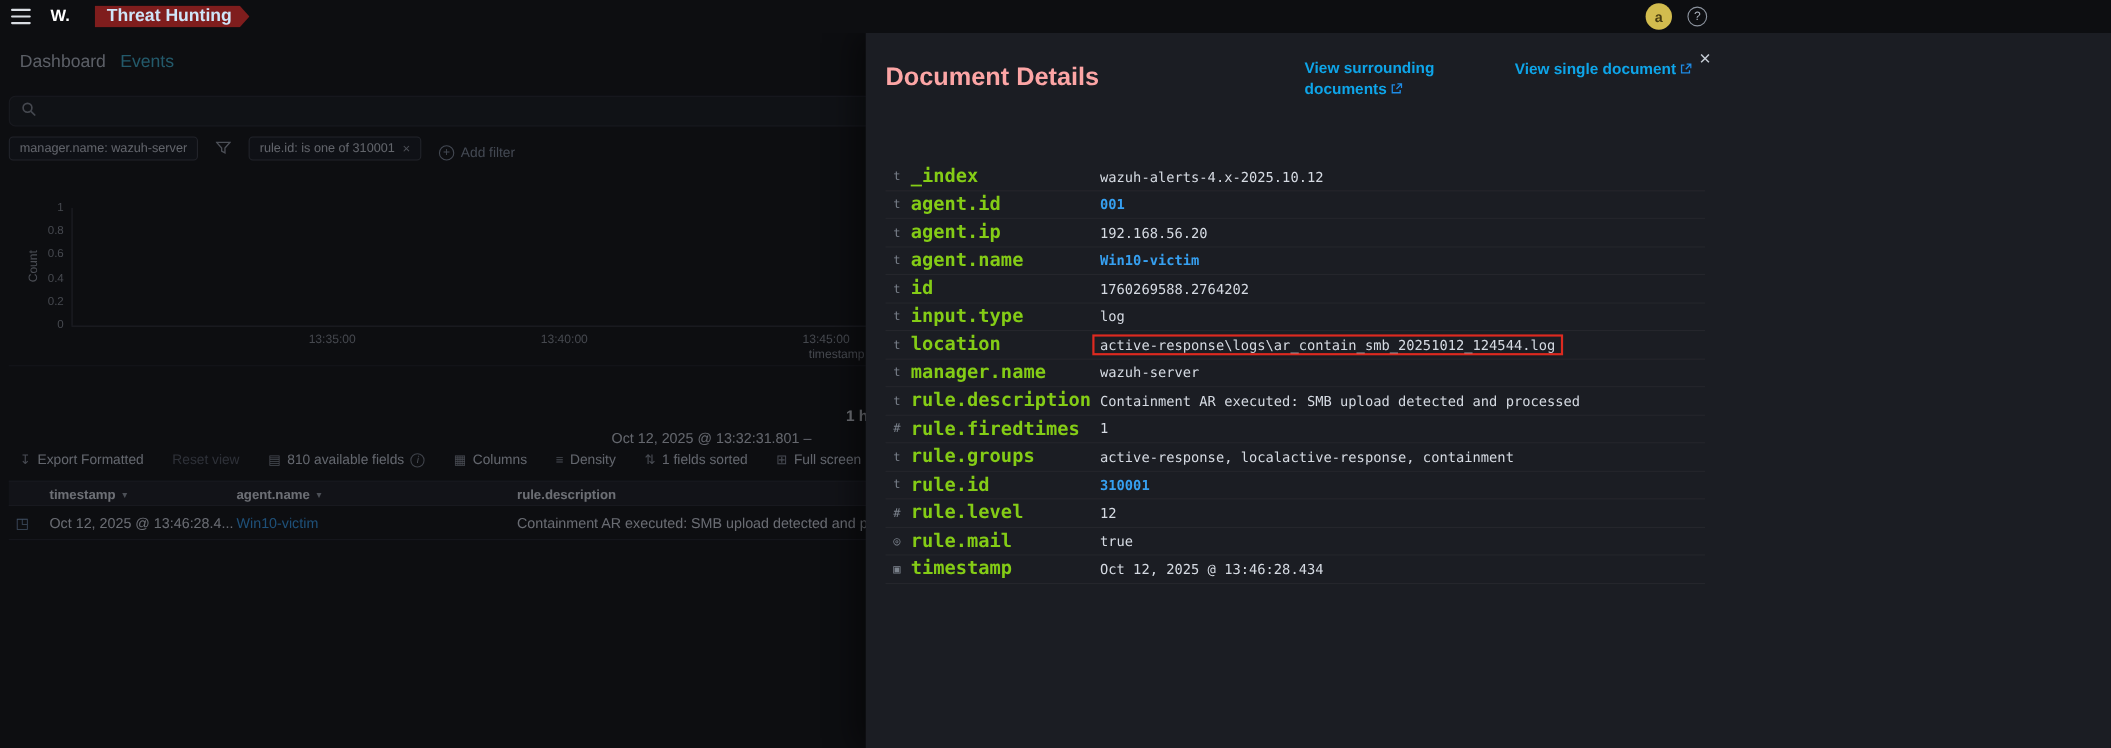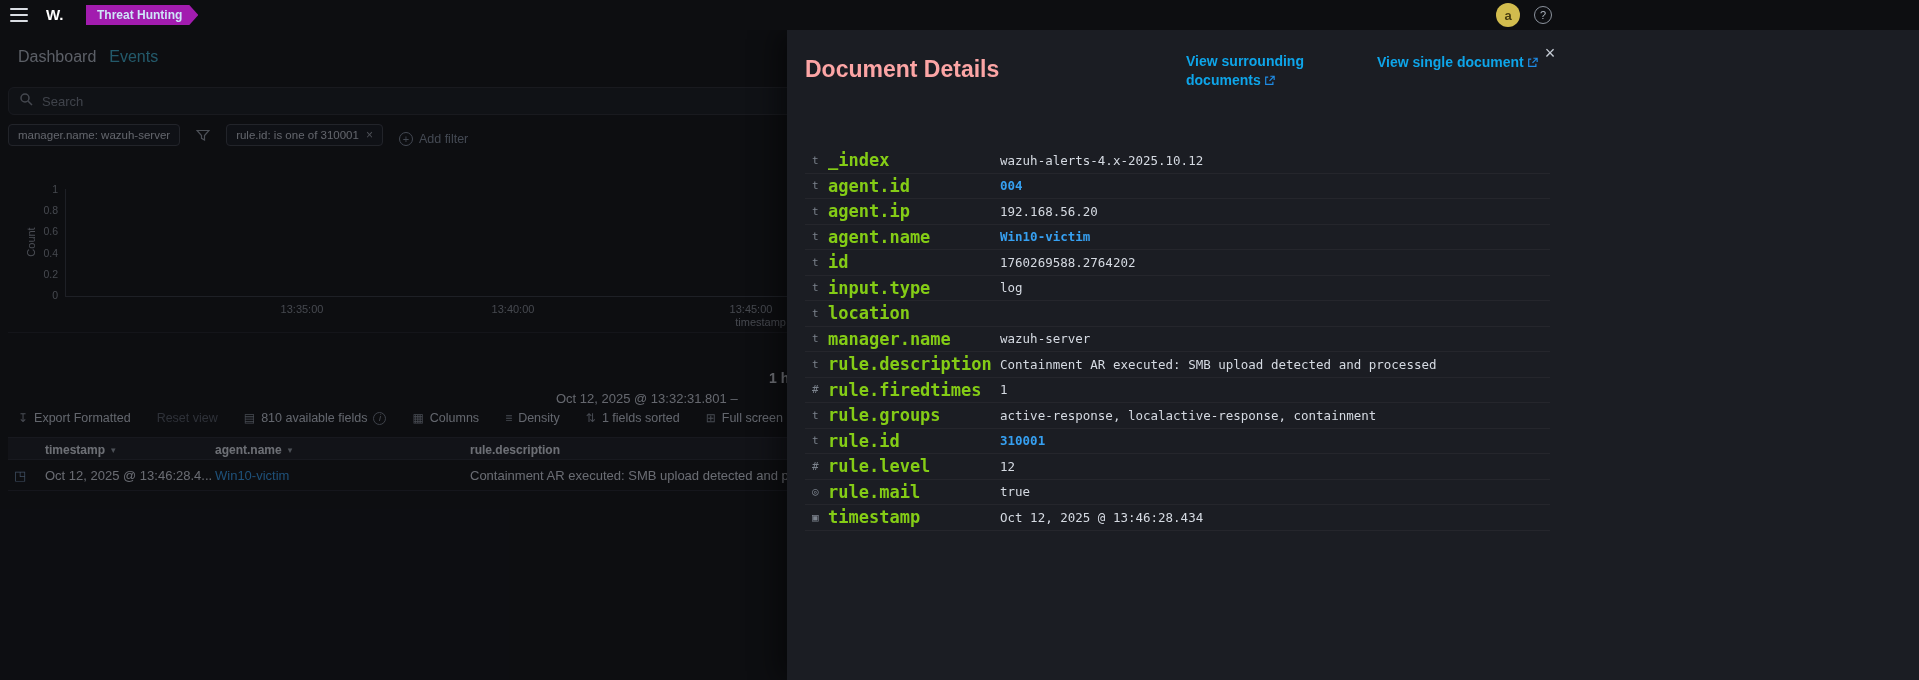--- a/index.html
+++ b/index.html
@@ -9,21 +9,21 @@
 
   .app { position:relative; width:1919px; height:680px; }
 
   
   .topbar { position:absolute; top:0; left:0; right:0; height:30px; background:#0d0e11; z-index:30; }
   .hamburger { position:absolute; left:10px; top:8px; width:18px; height:14px;
                display:flex; flex-direction:column; justify-content:space-between; }
   .hamburger span { display:block; height:2px; background:#d9dde3; border-radius:1px; }
   .logo { position:absolute; left:46px; top:6px; color:#ffffff; font-weight:700; font-size:15px; }
   .crumb { position:absolute; left:86px; top:5px; height:20px; padding:0 16px 0 11px;
-           background:#a21caf; color:#cfe5f8; font-size:12px; font-weight:600;
+           background:#7f1d1d; color:#cfe5f8; font-size:16px; font-weight:600;
            display:flex; align-items:center;
            clip-path:polygon(0 0, calc(100% - 9px) 0, 100% 50%, calc(100% - 9px) 100%, 0 100%); }
   .avatar { position:absolute; left:1496px; top:3px; width:24px; height:24px; border-radius:50%;
             background:#d2bc4e; color:#473c10; font-size:13px; font-weight:700;
             display:flex; align-items:center; justify-content:center; }
   .help { position:absolute; left:1534px; top:6px; width:18px; height:18px; border:1px solid #8c939e;
           border-radius:50%; color:#aab1bb; font-size:11px; display:flex; align-items:center; justify-content:center; }
 
   
   .content { position:absolute; top:30px; left:0; right:0; bottom:0; background:#15171b; }
@@ -135,21 +135,20 @@
         <button class="page-tab active">Events</button>
       </div>
 
       <div class="search-bar">
         <span>
           <svg width="14" height="14" viewBox="0 0 14 14">
               <circle cx="6" cy="6" r="4" fill="none" stroke="#8a919c" stroke-width="1.5"></circle>
               <line x1="9.2" y1="9.2" x2="13" y2="13" stroke="#8a919c" stroke-width="1.5"></line>
             </svg>
         </span>
-        <input placeholder="Search" style="">
       </div>
 
       <div class="filter-row">
         <div class="pill">
           <span>manager.name: wazuh-server</span>
         </div>
         <span>
           <svg width="14" height="13" viewBox="0 0 14 13">
               <path d="M1 1.5h12L8.5 6.5v4.5l-3-1.6V6.5L1 1.5z" fill="none" stroke="#9aa1ac" stroke-width="1.2"></path>
             </svg>
@@ -262,21 +261,21 @@
 
       <div class="f-table">
           <div class="frow">
     <span class="ficon">t</span>
     <span class="fname">_index</span>
     <span class="fvalue">wazuh-alerts-4.x-2025.10.12</span>
   </div>
           <div class="frow">
     <span class="ficon">t</span>
     <span class="fname">agent.id</span>
-    <span class="fvalue link">004</span>
+    <span class="fvalue link">001</span>
   </div>
           <div class="frow">
     <span class="ficon">t</span>
     <span class="fname">agent.ip</span>
     <span class="fvalue">192.168.56.20</span>
   </div>
           <div class="frow">
     <span class="ficon">t</span>
     <span class="fname">agent.name</span>
     <span class="fvalue link">Win10-victim</span>
@@ -287,20 +286,21 @@
     <span class="fvalue">1760269588.2764202</span>
   </div>
           <div class="frow">
     <span class="ficon">t</span>
     <span class="fname">input.type</span>
     <span class="fvalue">log</span>
   </div>
           <div class="frow">
     <span class="ficon">t</span>
     <span class="fname">location</span>
+    <span class="fvalue redbox">active-response\logs\ar_contain_smb_20251012_124544.log</span>
   </div>
           <div class="frow">
     <span class="ficon">t</span>
     <span class="fname">manager.name</span>
     <span class="fvalue">wazuh-server</span>
   </div>
           <div class="frow">
     <span class="ficon">t</span>
     <span class="fname">rule.description</span>
     <span class="fvalue">Containment AR executed: SMB upload detected and processed</span>

